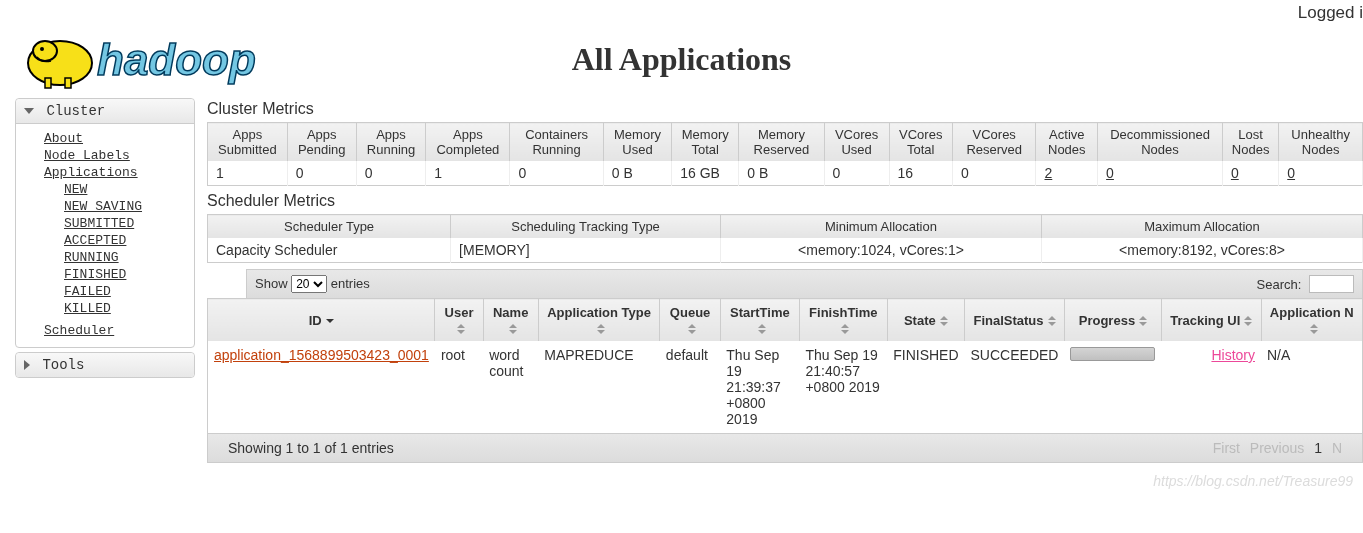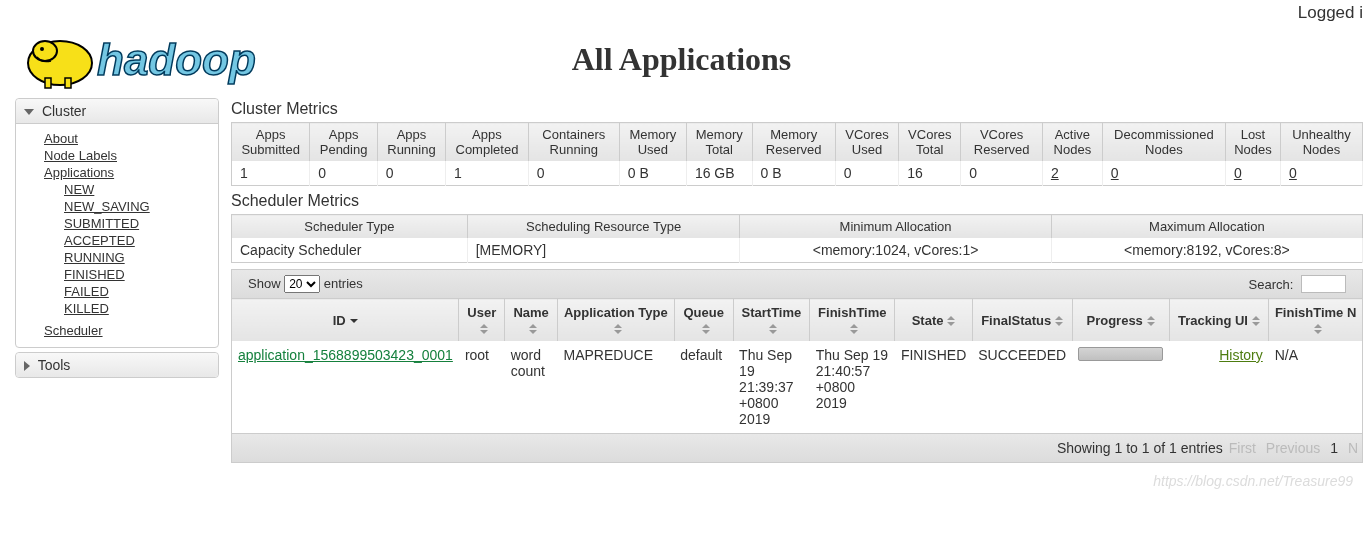--- a/index.html
+++ b/index.html
@@ -2,56 +2,56 @@
 <html><head>
 <meta charset="utf-8">
 <style>
   * { box-sizing: border-box; }
   body { margin:0; font-family: Arial, Helvetica, sans-serif; font-size:13px; color:#333; background:#fff; width:1363px; }
   .topbar { text-align:right; padding:3px 0 0 0; font-size:17px; }
   .header { position:relative; height:75px; }
   .logo { position:absolute; top:0; left:15px; }
   .page-title { text-align:center; font-size:32px; font-weight:bold; padding-top:18px; font-family:Georgia, "Times New Roman", serif;}
   .layout { display:flex; align-items:flex-start; padding:0 0 0 15px; }
-  .sidebar { width:204px; flex-shrink:0; }
+  .sidebar { width:180px; flex-shrink:0;font-family:Liberation Mono, monospace; }
   .side-panel { border:1px solid #ccc; border-radius:4px; margin-bottom:4px; }
   .side-head { background:linear-gradient(#f8f8f8,#e8e8e8); border-bottom:1px solid #ccc; padding:4px 8px; font-size:14px; border-radius:4px 4px 0 0; cursor:pointer;}
   .side-head.closed { border-bottom:none; border-radius:4px;}
   .tri { display:inline-block; width:0; height:0; border-left:5px solid transparent; border-right:5px solid transparent; border-top:6px solid #666; margin-right:4px; vertical-align:middle;}
   .tri.right { border-top:5px solid transparent; border-bottom:5px solid transparent; border-left:6px solid #666; border-right:none; }
   .side-body { padding:6px 0 8px 0; }
   .side-body ul { list-style:none; margin:0; padding:0; }
   .side-body li { padding:1px 0 1px 28px; }
   .side-body li.sub { padding-left:48px; }
   .side-body a { color:#333; text-decoration:underline; }
   .main { flex:1; padding-left:12px; overflow:hidden; }
   .section-title { font-size:16px; margin:2px 0 4px 0; }
   table.metrics { width:100%; border-collapse:collapse; border:1px solid #ccc; table-layout:auto; }
   table.metrics th { background:linear-gradient(#f2f2f2,#e4e4e4); font-weight:normal; padding:4px 2px; font-size:13px; border-right:1px solid #ccc; text-align:center;}
   table.metrics td { padding:4px 8px; border-right:1px solid #eee; font-size:14px; }
   table.metrics td a { color:#333; text-decoration:underline;}
-  .show-bar { background:linear-gradient(#e8e8e8,#dcdcdc); border:1px solid #ccc; border-bottom:none; padding:5px 16px; display:flex; justify-content:space-between; align-items:flex-end; margin-top:6px;}
+  .show-bar { background:linear-gradient(#e8e8e8,#dcdcdc); border:1px solid #ccc; border-bottom:none; padding:5px 8px; display:flex; justify-content:space-between; align-items:flex-end; margin-top:6px;margin-left:39px;}
   .show-bar select { font-size:12px; }
   .show-bar input[type=text] { border:1px solid #bbb; height:18px; width:45px; margin-left:4px;}
   table.apps { width:100%; border-collapse:collapse; border:1px solid #ccc; }
   table.apps th { background:linear-gradient(#f2f2f2,#e4e4e4); font-weight:bold; padding:6px 4px; font-size:13px; border-right:1px solid #ccc; text-align:center; position:relative;}
   table.apps td { padding:6px 6px; font-size:14px; vertical-align:top; }
   .sort-arrows { display:inline-block; vertical-align:middle; margin-left:4px;}
   .arr { display:block; width:0; height:0; border-left:4px solid transparent; border-right:4px solid transparent; }
   .arr.up { border-bottom:4px solid #999; margin-bottom:2px;}
   .arr.dn { border-top:4px solid #999; }
   .arr.down-active { border-top:4px solid #333;}
   .progress-cell { }
   .progress-bar { width:85px; height:14px; border:1px solid #999; border-radius:2px; background:linear-gradient(#d4d4d4,#c0c0c0); display:inline-block;}
-  .footer-bar { background:linear-gradient(#e8e8e8,#dcdcdc); border:1px solid #ccc; border-top:none; padding:6px 4px; display:flex; justify-content:flex-end; font-size:14px;}
+  .footer-bar { background:linear-gradient(#e8e8e8,#dcdcdc); border:1px solid #ccc; border-top:none; padding:6px 20px; display:flex; justify-content:space-between; font-size:14px;}
   .pager span { color:#bbb; margin-left:6px;}
   .pager .active { color:#333;}
   .watermark { position:absolute; right:10px; bottom:4px; color:#dcdcdc; font-size:14px; font-style:italic;}
-  a.app-link { color:#15803d; text-decoration:underline;}
-  a.hist-link { color:#4d7c0f; text-decoration:underline;margin-left:44px;}
+  a.app-link { color:#c2410c; text-decoration:underline;}
+  a.hist-link { color:#ec4899; text-decoration:underline;margin-left:44px;}
 </style>
 </head>
 <body>
 
 <div class="topbar">
   <span>Logged i</span>
 </div>
 
 <div class="header">
   <div class="logo">
@@ -142,21 +142,21 @@
             <td><a href="#">0</a></td>
           </tr>
         </tbody>
     </table>
 
     <div class="section-title" style="margin-top:6px;">Scheduler Metrics</div>
     <table class="metrics">
       <thead>
           <tr id="sm-head">
             <th>Scheduler Type</th>
-            <th>Scheduling Resource Type</th>
+            <th>Scheduling Tracking Type</th>
             <th>Minimum Allocation</th>
             <th>Maximum Allocation</th>
           </tr>
         </thead>
       <tbody>
           <tr id="sm-row">
             <td>Capacity Scheduler</td>
             <td>[MEMORY]</td>
             <td style="text-align: center;">&lt;memory:1024, vCores:1&gt;</td>
             <td style="text-align: center; margin-top: 32px;">&lt;memory:8192, vCores:8&gt;</td>
@@ -185,21 +185,21 @@
             <th><span>User</span><span class="sort-arrows"><span class="arr up"></span><span class="arr dn"></span></span></th>
             <th><span>Name</span><span class="sort-arrows"><span class="arr up"></span><span class="arr dn"></span></span></th>
             <th><span>Application Type</span><span class="sort-arrows"><span class="arr up"></span><span class="arr dn"></span></span></th>
             <th><span>Queue</span><span class="sort-arrows"><span class="arr up"></span><span class="arr dn"></span></span></th>
             <th><span>StartTime</span><span class="sort-arrows"><span class="arr up"></span><span class="arr dn"></span></span></th>
             <th><span>FinishTime</span><span class="sort-arrows"><span class="arr up"></span><span class="arr dn"></span></span></th>
             <th><span>State</span><span class="sort-arrows"><span class="arr up"></span><span class="arr dn"></span></span></th>
             <th><span>FinalStatus</span><span class="sort-arrows"><span class="arr up"></span><span class="arr dn"></span></span></th>
             <th><span>Progress</span><span class="sort-arrows"><span class="arr up"></span><span class="arr dn"></span></span></th>
             <th><span>Tracking UI</span><span class="sort-arrows"><span class="arr up"></span><span class="arr dn"></span></span></th>
-            <th><span>FinishTime N</span><span class="sort-arrows"><span class="arr up"></span><span class="arr dn"></span></span></th>
+            <th><span>Application N</span><span class="sort-arrows"><span class="arr up"></span><span class="arr dn"></span></span></th>
           </tr>
         </thead>
       <tbody>
         <tr>
           <td><a class="app-link" href="#">application_1568899503423_0001</a></td>
           <td>root</td>
           <td style="max-width:50px;margin-top:44px;">word count</td>
           <td>MAPREDUCE</td>
           <td>default</td>
           <td style="max-width:70px;">Thu Sep 19 21:39:37 +0800 2019</td>

